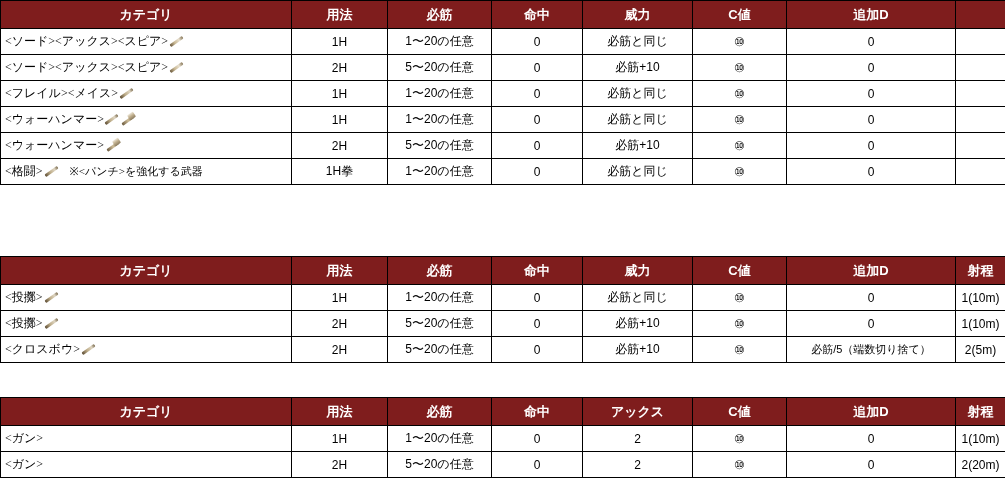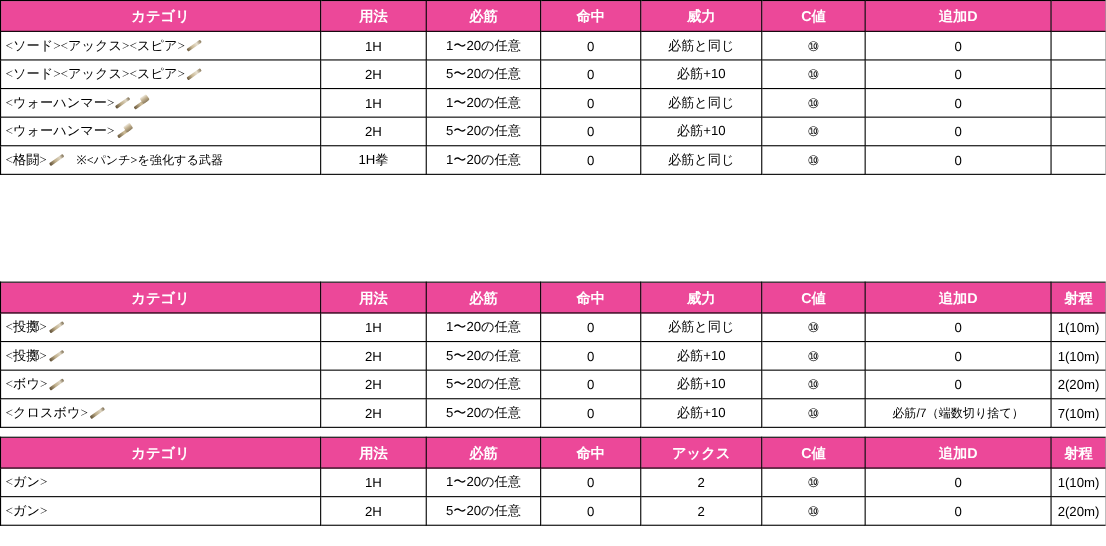--- a/index.html
+++ b/index.html
@@ -22,21 +22,21 @@
   table {
     border-collapse: collapse;
     table-layout: fixed;
     width: 1005px;
   }
   .tbl-weapons { position: absolute; top: 0; left: 0; }
   .tbl-thrown  { position: absolute; top: 256px; left: 0; }
   .tbl-guns    { position: absolute; top: 397px; left: 0; }
 
   thead th {
-    background: #ec4899;
+    background: #7f1d1d;
     color: #ffffff;
     font-size: 13px;
     font-weight: bold;
     text-align: center;
     height: 27px;
     padding: 0;
     border: 1px solid #000000;
   }
   tbody td {
     border: 1px solid #000000;
@@ -142,20 +142,30 @@
         <td class="l"><span>&lt;ソード&gt;&lt;アックス&gt;&lt;スピア&gt;</span><span class="wicon ic-sword"><i></i></span></td>
         <td class="c">2H</td>
         <td class="c">5〜20の任意</td>
         <td class="c">0</td>
         <td class="c">必筋+10</td>
         <td class="c">⑩</td>
         <td class="c">0</td>
         <td class="c"></td>
       </tr>
       <tr>
+        <td class="l"><span>&lt;フレイル&gt;&lt;メイス&gt;</span><span class="wicon ic-bar"><i></i></span></td>
+        <td class="c">1H</td>
+        <td class="c">1〜20の任意</td>
+        <td class="c">0</td>
+        <td class="c">必筋と同じ</td>
+        <td class="c">⑩</td>
+        <td class="c">0</td>
+        <td class="c"></td>
+      </tr>
+      <tr>
         <td class="l two-icons"><span>&lt;ウォーハンマー&gt;</span><span class="wicon ic-bar"><i></i></span><span class="wicon ic-hammer"><i class="h1"></i><i class="h2"></i></span></td>
         <td class="c">1H</td>
         <td class="c">1〜20の任意</td>
         <td class="c">0</td>
         <td class="c">必筋と同じ</td>
         <td class="c">⑩</td>
         <td class="c">0</td>
         <td class="c"></td>
       </tr>
       <tr>
@@ -219,38 +229,28 @@
         <td class="l"><span>&lt;投擲&gt;</span><span class="wicon ic-bar"><i></i></span></td>
         <td class="c">2H</td>
         <td class="c">5〜20の任意</td>
         <td class="c">0</td>
         <td class="c">必筋+10</td>
         <td class="c">⑩</td>
         <td class="c">0</td>
         <td class="c">1(10m)</td>
       </tr>
       <tr>
-        <td class="l"><span>&lt;ボウ&gt;</span><span class="wicon ic-bar"><i></i></span></td>
+        <td class="l"><span>&lt;クロスボウ&gt;</span><span class="wicon ic-bar"><i></i></span></td>
         <td class="c">2H</td>
         <td class="c">5〜20の任意</td>
         <td class="c">0</td>
         <td class="c">必筋+10</td>
         <td class="c">⑩</td>
-        <td class="c">0</td>
-        <td class="c">2(20m)</td>
-      </tr>
-      <tr>
-        <td class="l"><span>&lt;クロスボウ&gt;</span><span class="wicon ic-bar"><i></i></span></td>
-        <td class="c">2H</td>
-        <td class="c">5〜20の任意</td>
-        <td class="c">0</td>
-        <td class="c">必筋+10</td>
-        <td class="c">⑩</td>
-        <td class="c small">必筋/7（端数切り捨て）</td>
-        <td class="c">7(10m)</td>
+        <td class="c small">必筋/5（端数切り捨て）</td>
+        <td class="c">2(5m)</td>
       </tr>
     </tbody>
   </table>
 
   <table class="tbl-guns">
     <colgroup>
       <col style="width:291px">
       <col style="width:96px">
       <col style="width:104px">
       <col style="width:91px">

